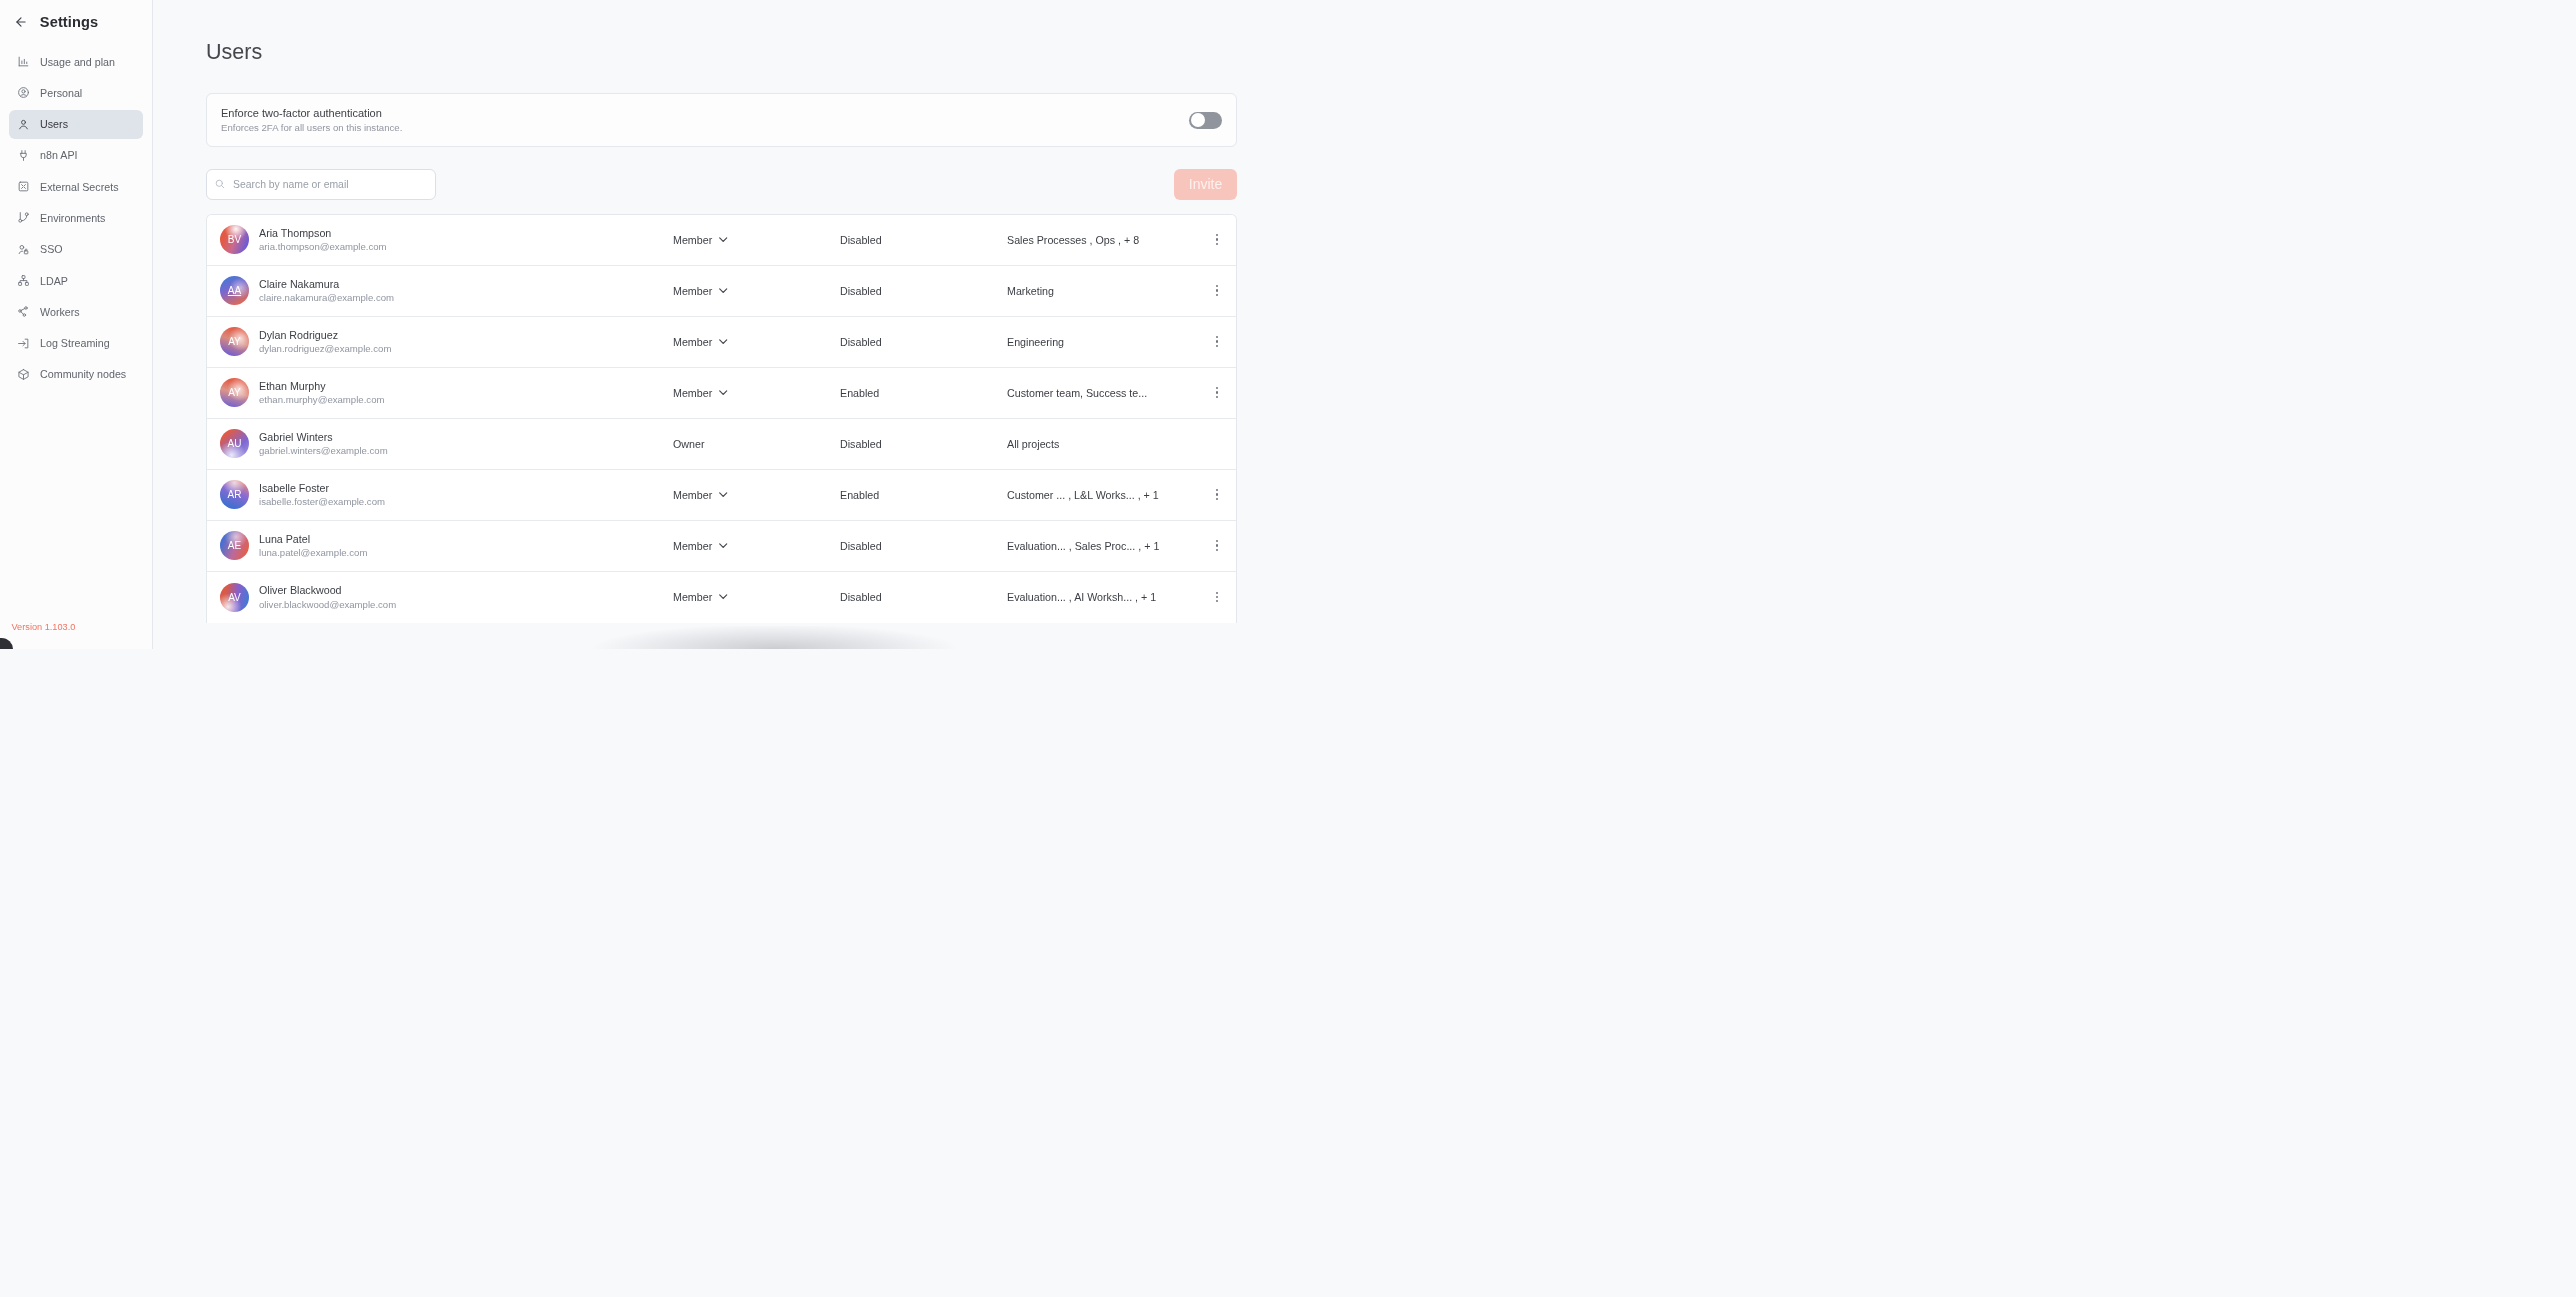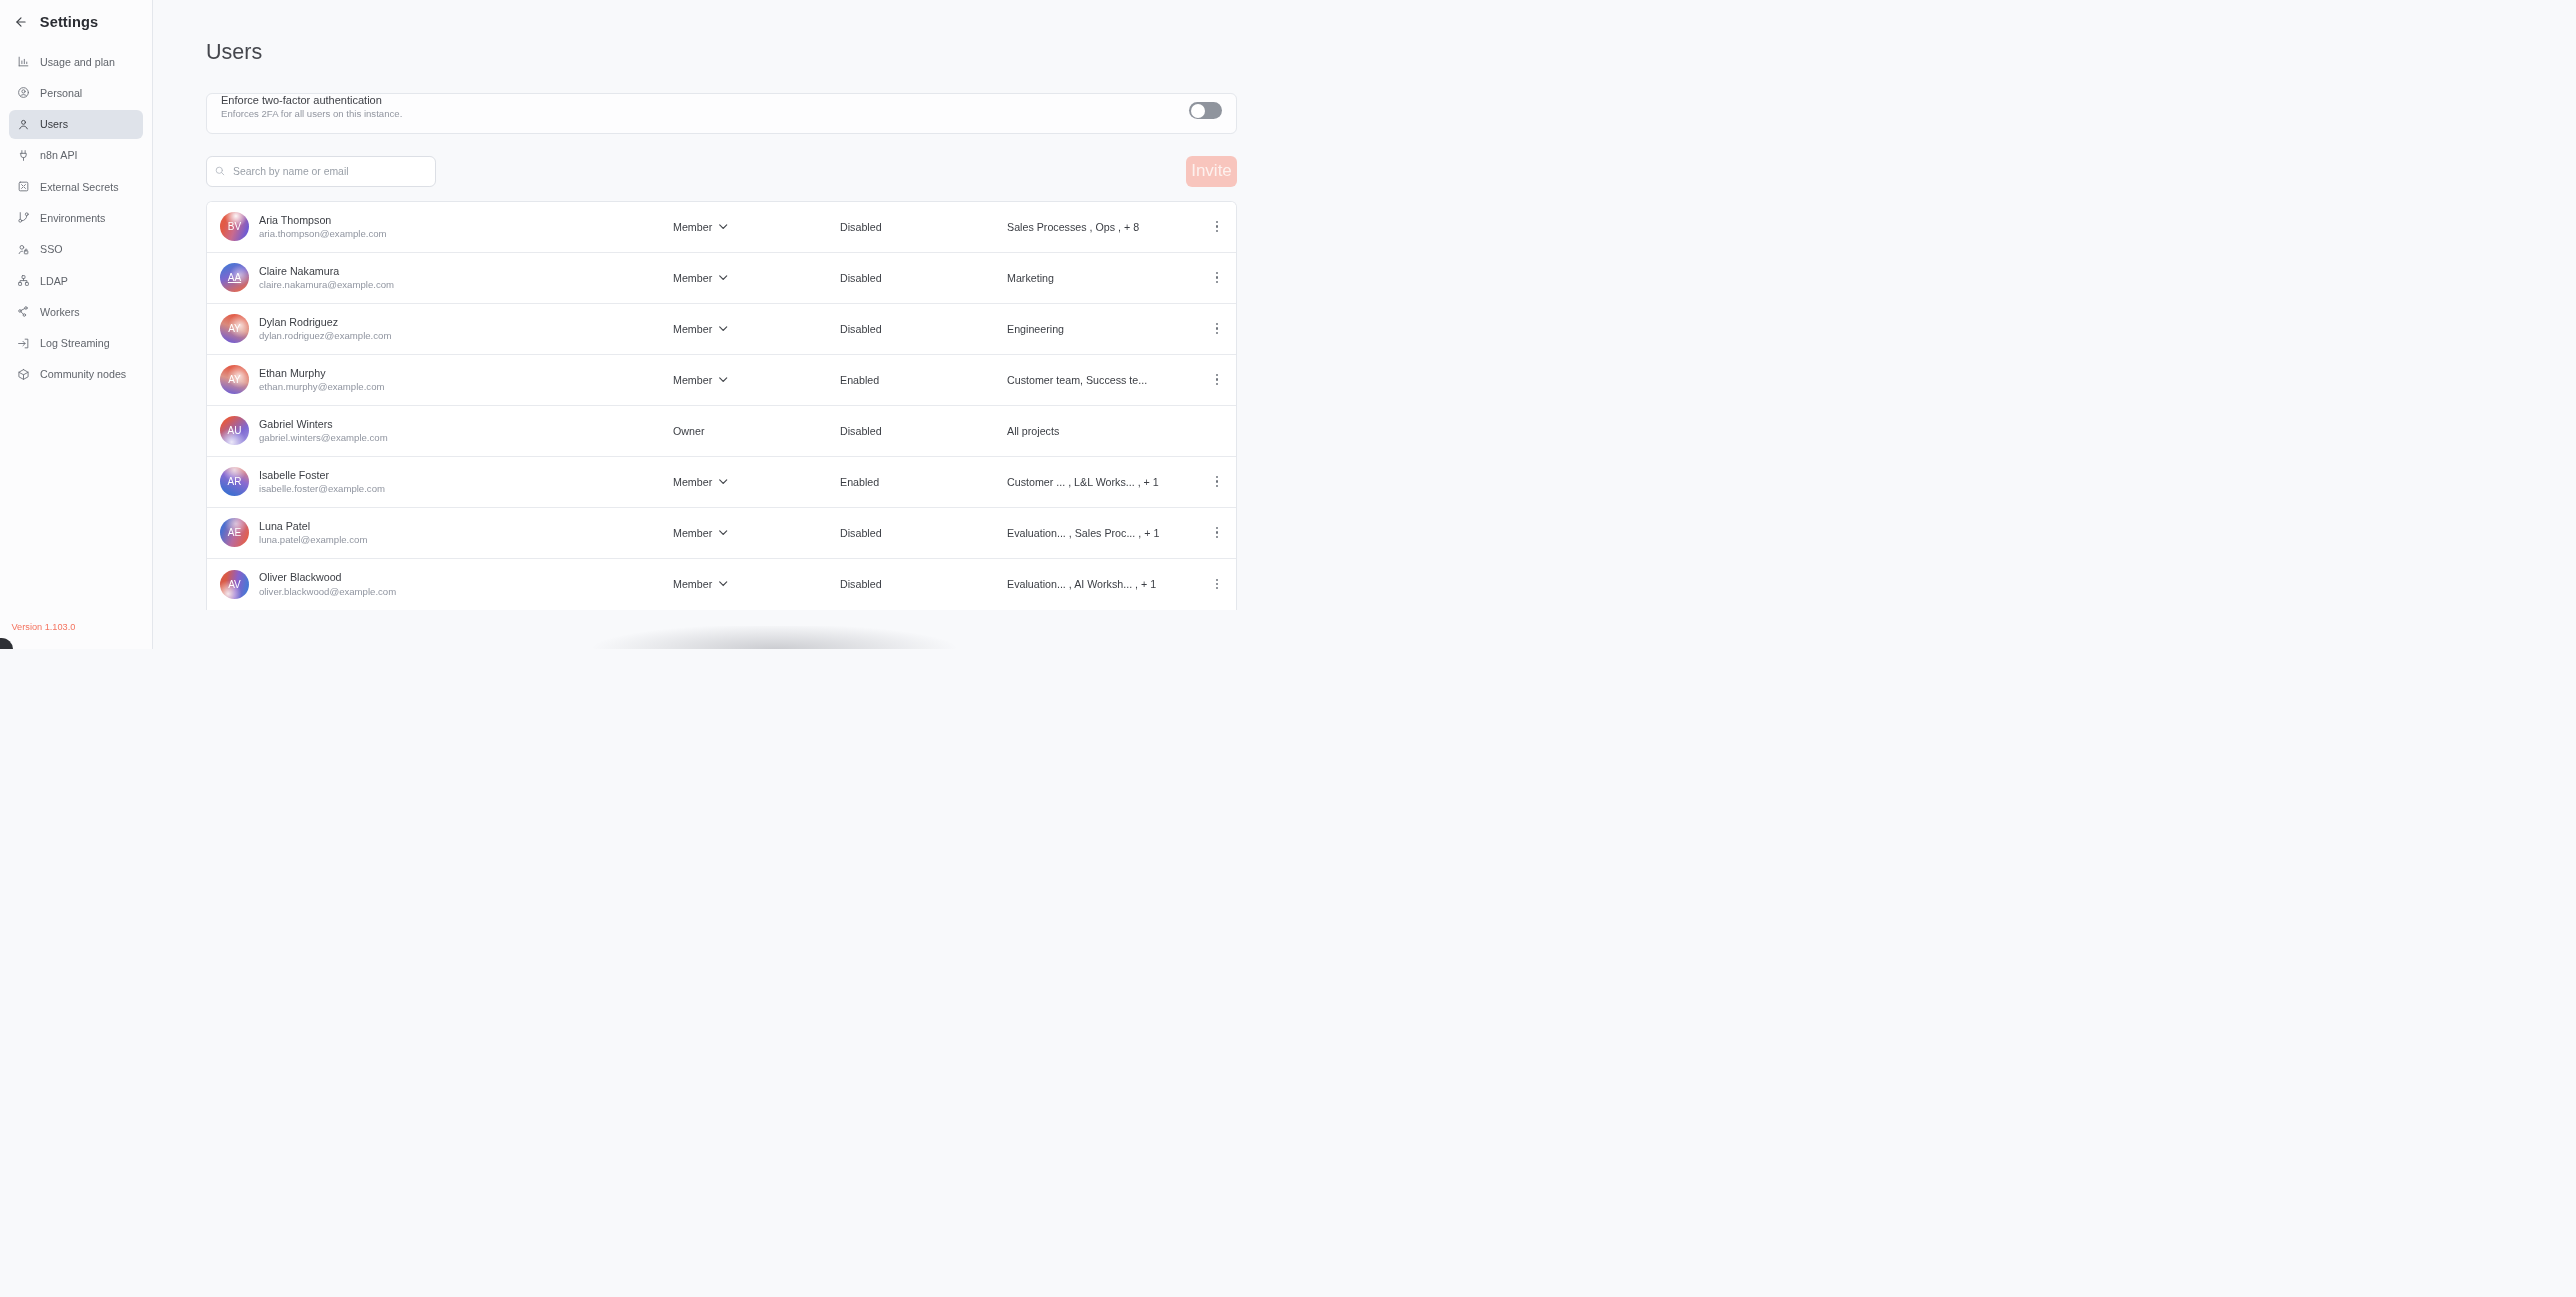--- a/index.html
+++ b/index.html
@@ -41,22 +41,22 @@
     width:23px; height:23px; border-radius:50%;
     background:#2e3035; z-index:5;
   }
   
   .main { flex:1; position:relative; padding:40px 0 0 53px; }
   .content { width:1031px; }
   .page-title { font-size:21.5px; font-weight:500; color:#45474d; margin-bottom:28px; }
   
   .tfa-card {
     background:#fdfdfe; border:0.8px solid #e4e7ec; border-radius:6.1px;
-    height:41px; display:flex; align-items:flex-end; justify-content:space-between;
-    padding:14px 14px; margin-bottom:21.5px;
+    height:54px; display:flex; align-items:center; justify-content:space-between;
+    padding:4px 14px; margin-bottom:21.5px;
   }
   .tfa-title { font-size:11px; font-weight:500; color:#3f4147; margin-bottom:2.3px; }
   .tfa-sub { font-size:9.6px; color:#9296a0; }
   .toggle {
     width:33px; height:17px; border-radius:8.4px; background:#8f949d;
     position:relative; cursor:pointer; flex-shrink:0;
   }
   .toggle .knob {
     position:absolute; left:1.5px; top:1.5px; width:14px; height:14px;
     border-radius:50%; background:#ffffff;
@@ -65,22 +65,22 @@
   .actions-row { display:flex; align-items:center; justify-content:space-between; margin-bottom:14px; }
   .search-box { position:relative; width:230px; }
   .search-box input {
     width:100%; height:31px; border:0.8px solid #dcdfe5; border-radius:6.1px;
     background:#ffffff; padding:0 9.2px 0 26px; font-size:10.4px;
     font-family:"Liberation Sans", sans-serif; color:#3b3e44; outline:none;
   }
   .search-box input::placeholder { color:#9aa0a8; }
   .search-ic { position:absolute; left:8.4px; top:9.2px; color:#b4b9c1; }
   .invite-btn {
-    width:51px; height:31px; border:none; border-radius:6.1px;
-    background:#f8c5bd; color:#fdf1ee; font-size:17px;
+    width:63px; height:31px; border:none; border-radius:6.1px;
+    background:#f8c5bd; color:#fdf1ee; font-size:14px;
     font-family:"Liberation Sans", sans-serif; cursor:not-allowed;
   }
   
   .users-table {
     border:0.8px solid #e4e7ec; border-radius:6.1px 6.1px 0 0; border-bottom:none;
     background:#ffffff; overflow:hidden;
   }
   .t-head {
     display:grid; grid-template-columns:453px 167px 167px 204px 1fr;
     height:28px; align-items:center; background:#f7f8fa;

